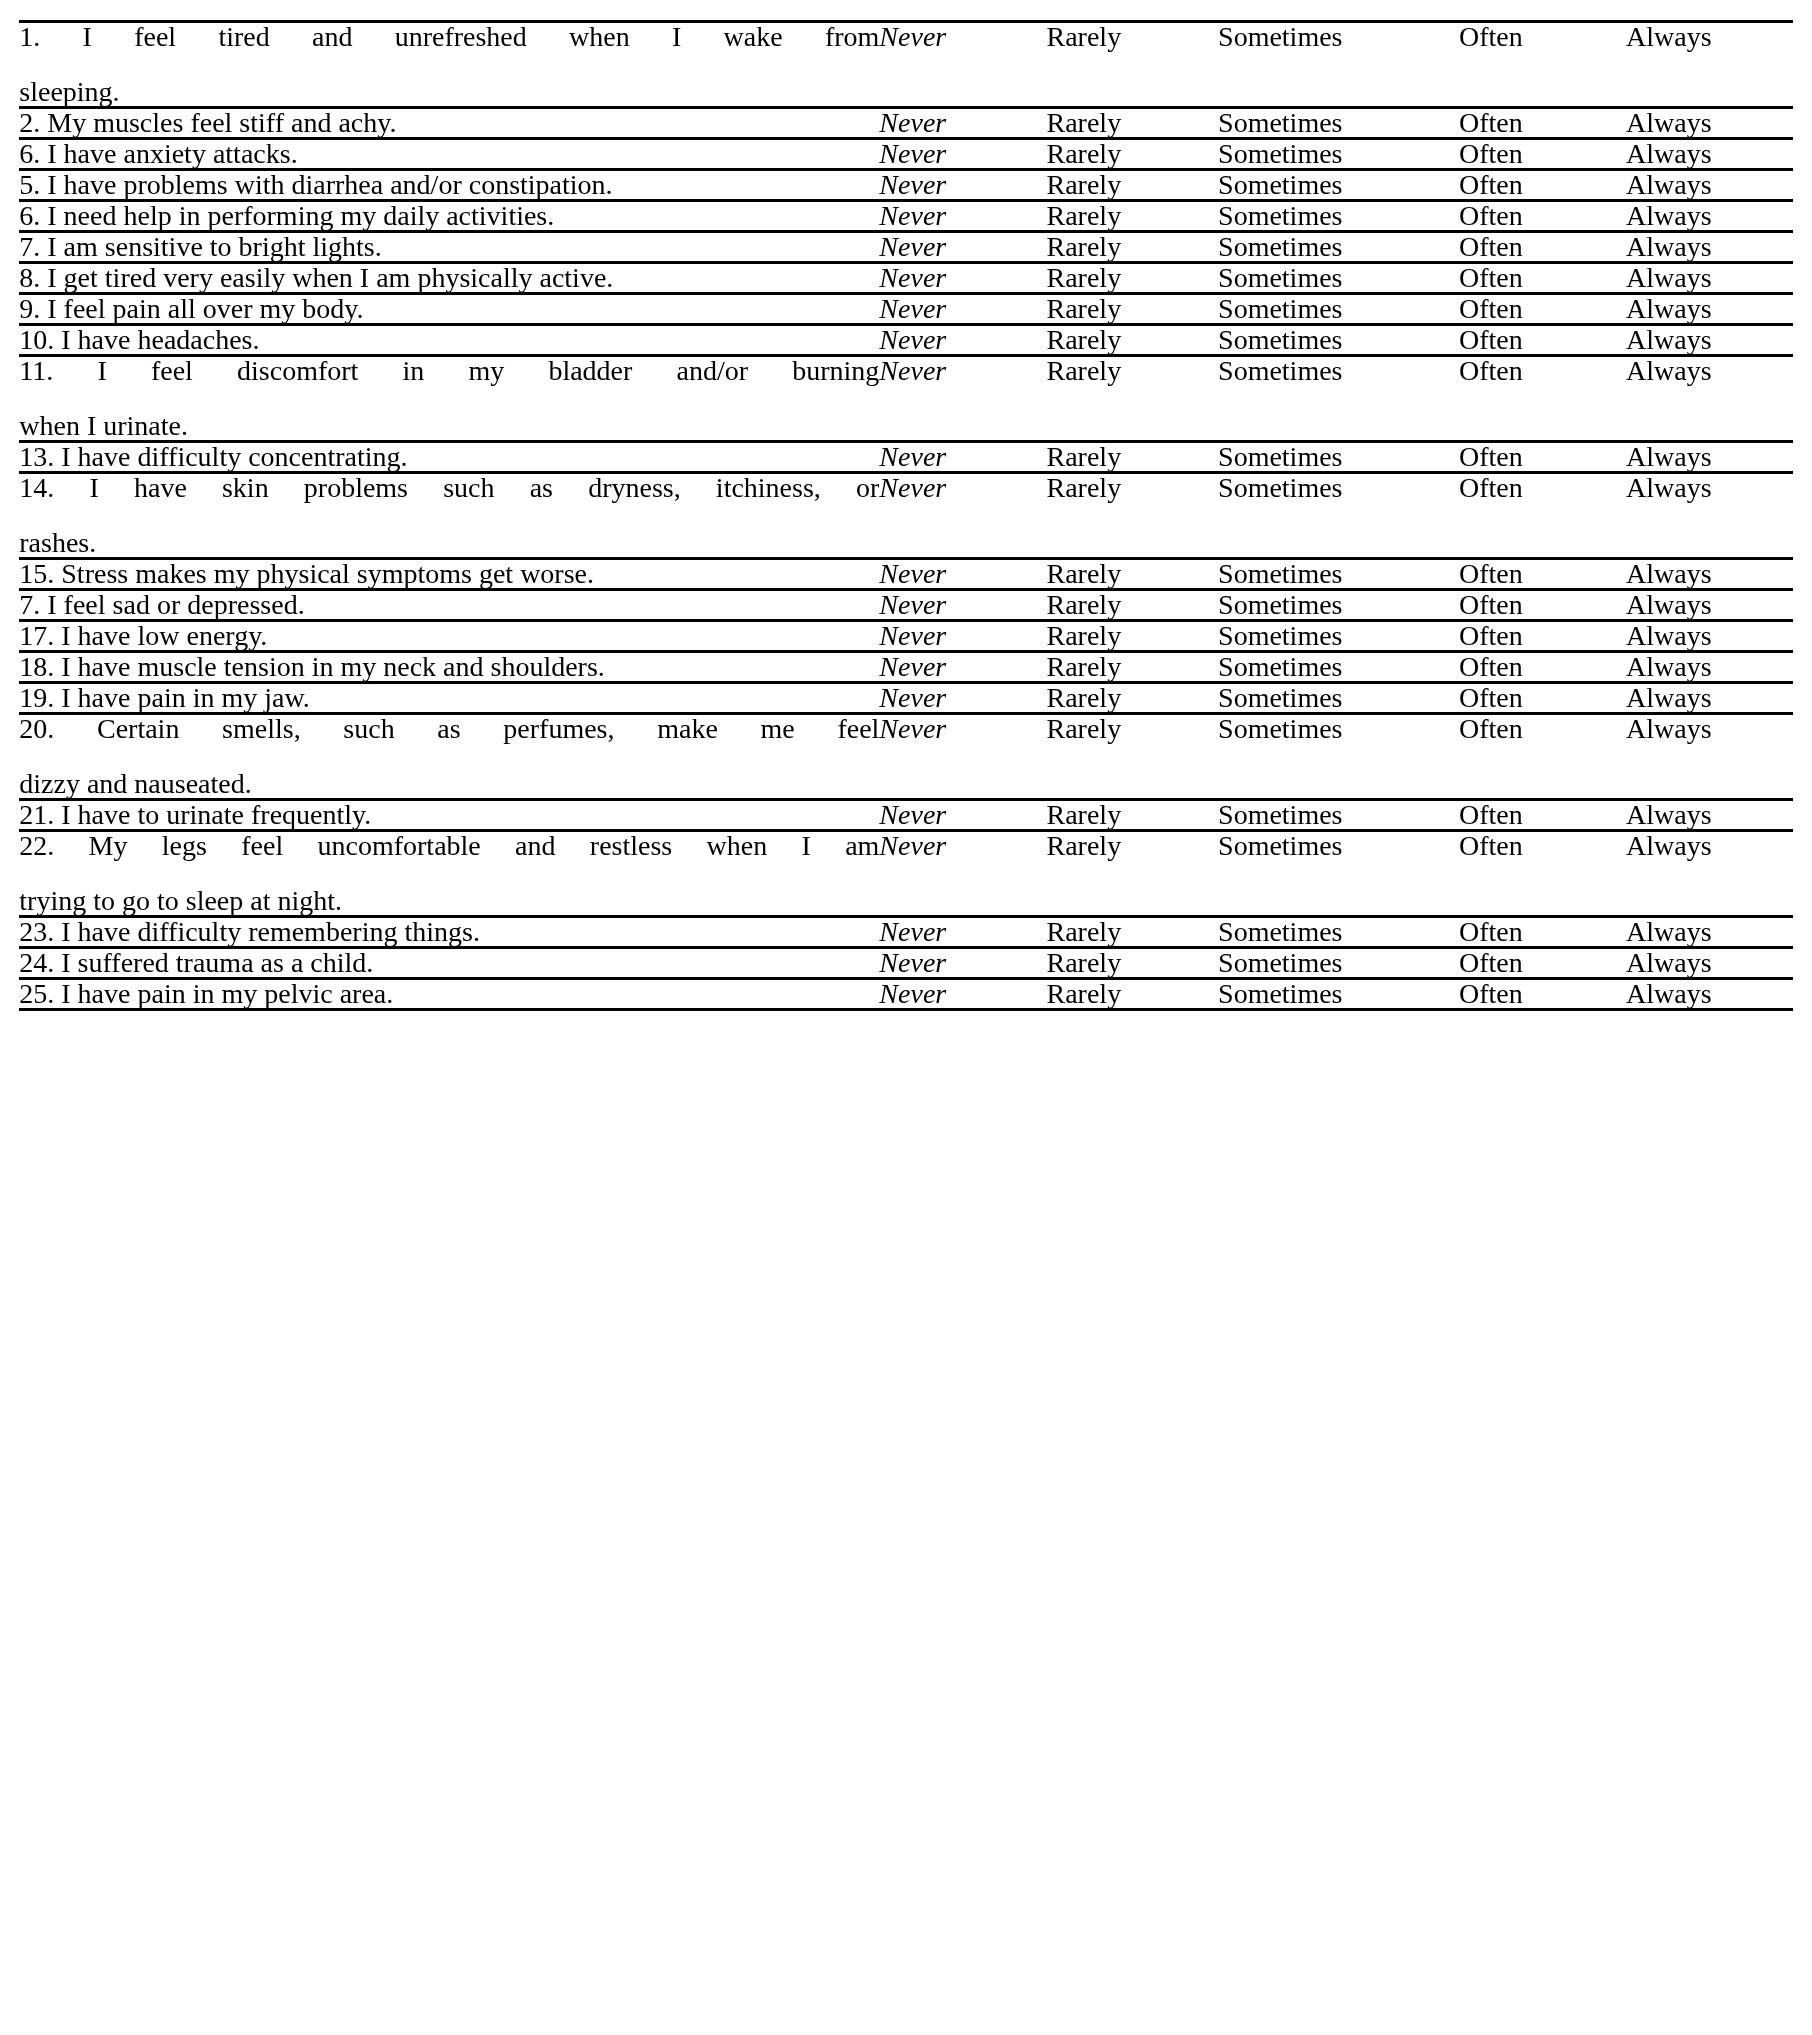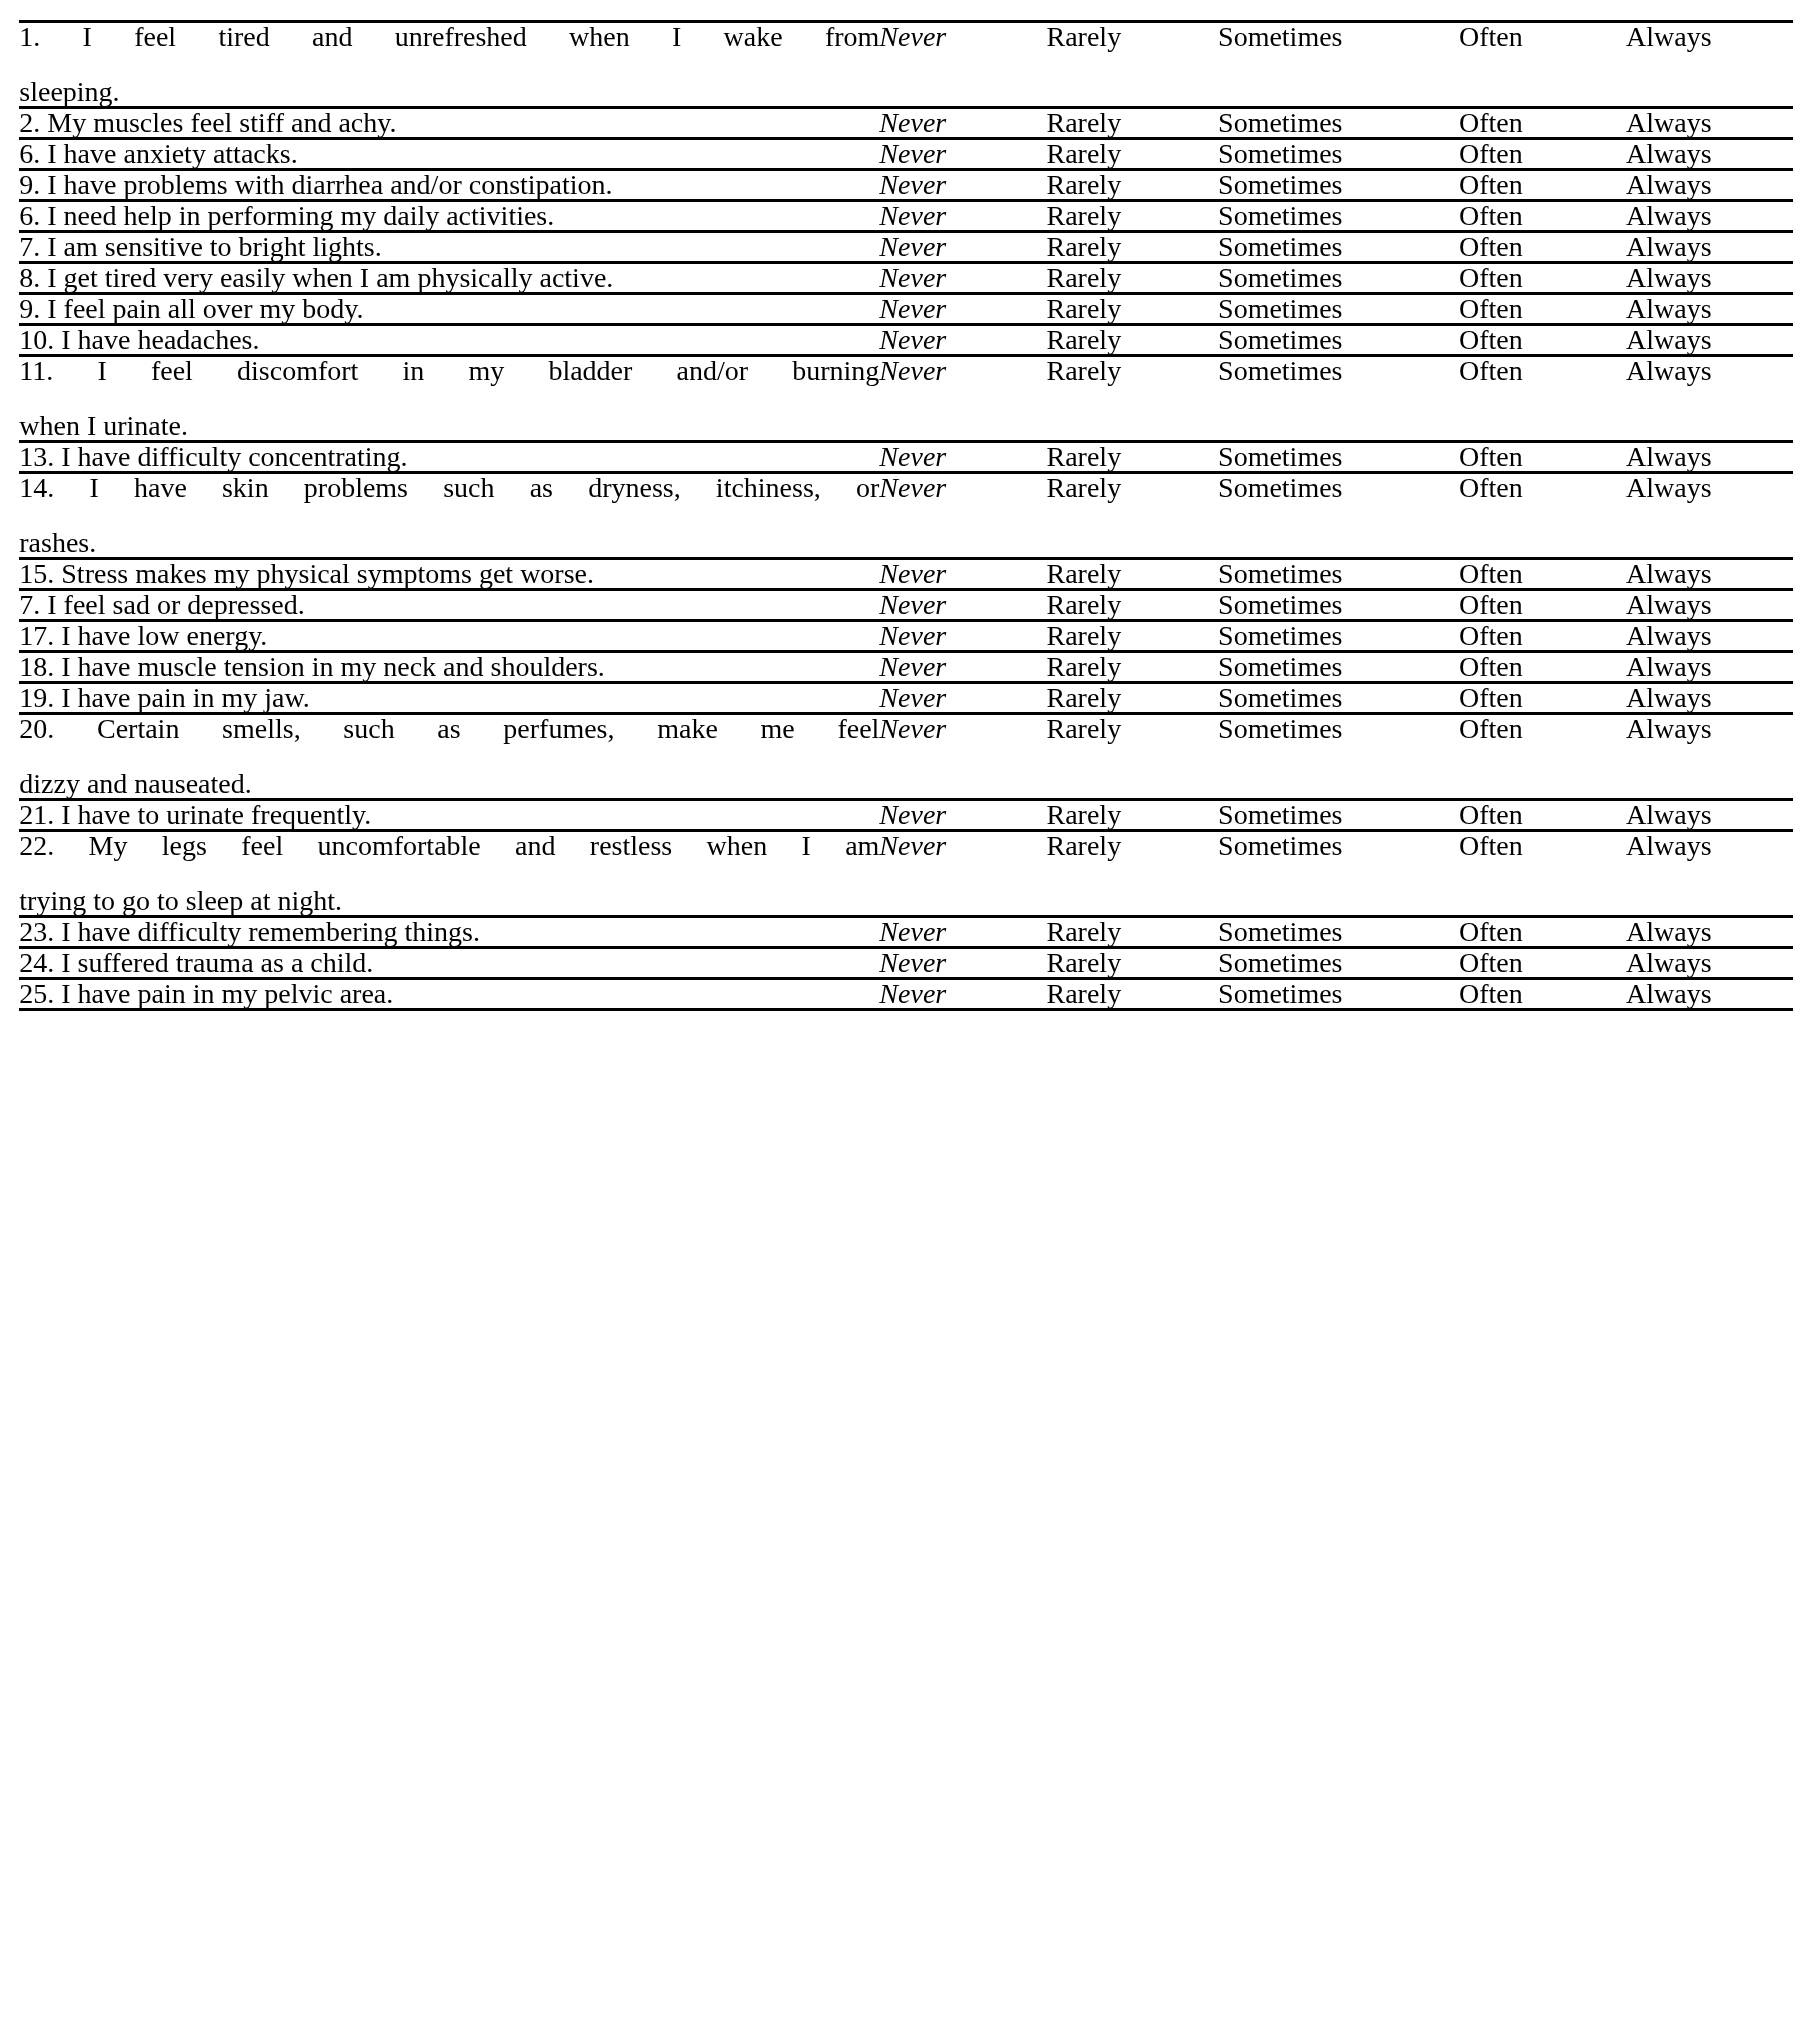--- a/index.html
+++ b/index.html
@@ -105,21 +105,21 @@
             <span class="qline">6. I have anxiety attacks.</span>
           </td>
           <td class="opt opt-never">Never</td>
           <td class="opt opt-rarely">Rarely</td>
           <td class="opt opt-sometimes">Sometimes</td>
           <td class="opt opt-often">Often</td>
           <td class="opt opt-always">Always</td>
         </tr>
         <tr>
           <td class="q">
-            <span class="qline">9. I have problems with diarrhea and/or constipation.</span>
+            <span class="qline">5. I have problems with diarrhea and/or constipation.</span>
           </td>
           <td class="opt opt-never">Never</td>
           <td class="opt opt-rarely">Rarely</td>
           <td class="opt opt-sometimes">Sometimes</td>
           <td class="opt opt-often">Often</td>
           <td class="opt opt-always">Always</td>
         </tr>
         <tr>
           <td class="q">
             <span class="qline">6. I need help in performing my daily activities.</span>

